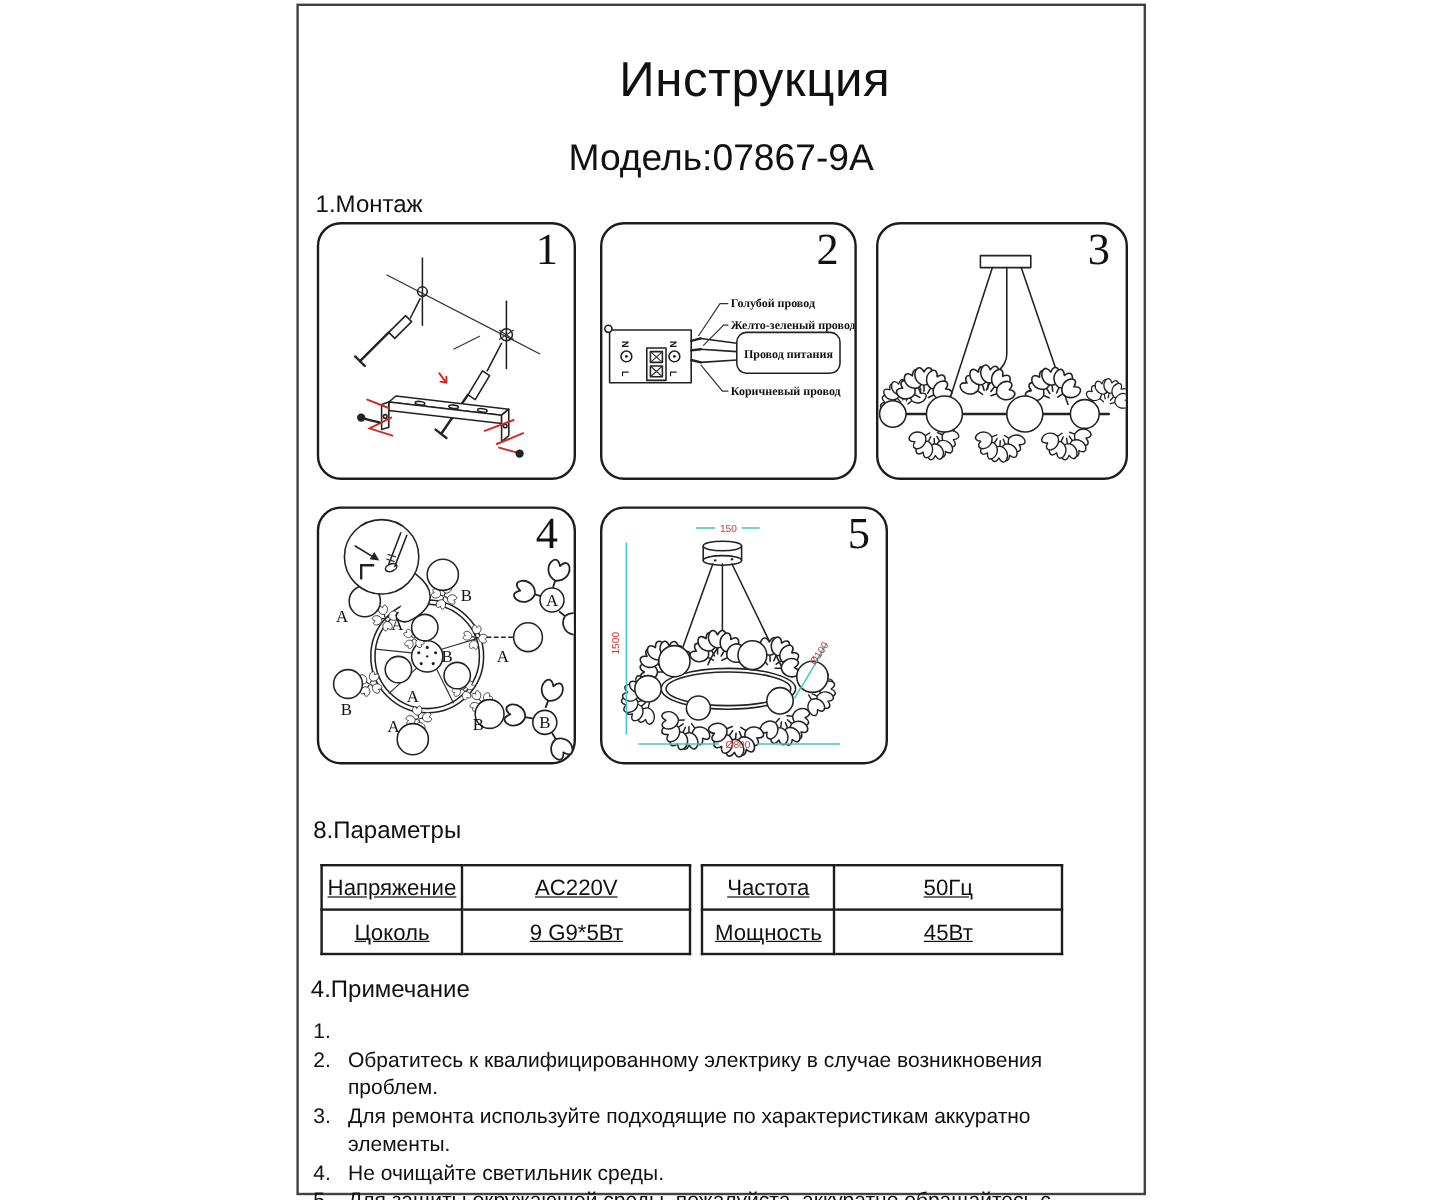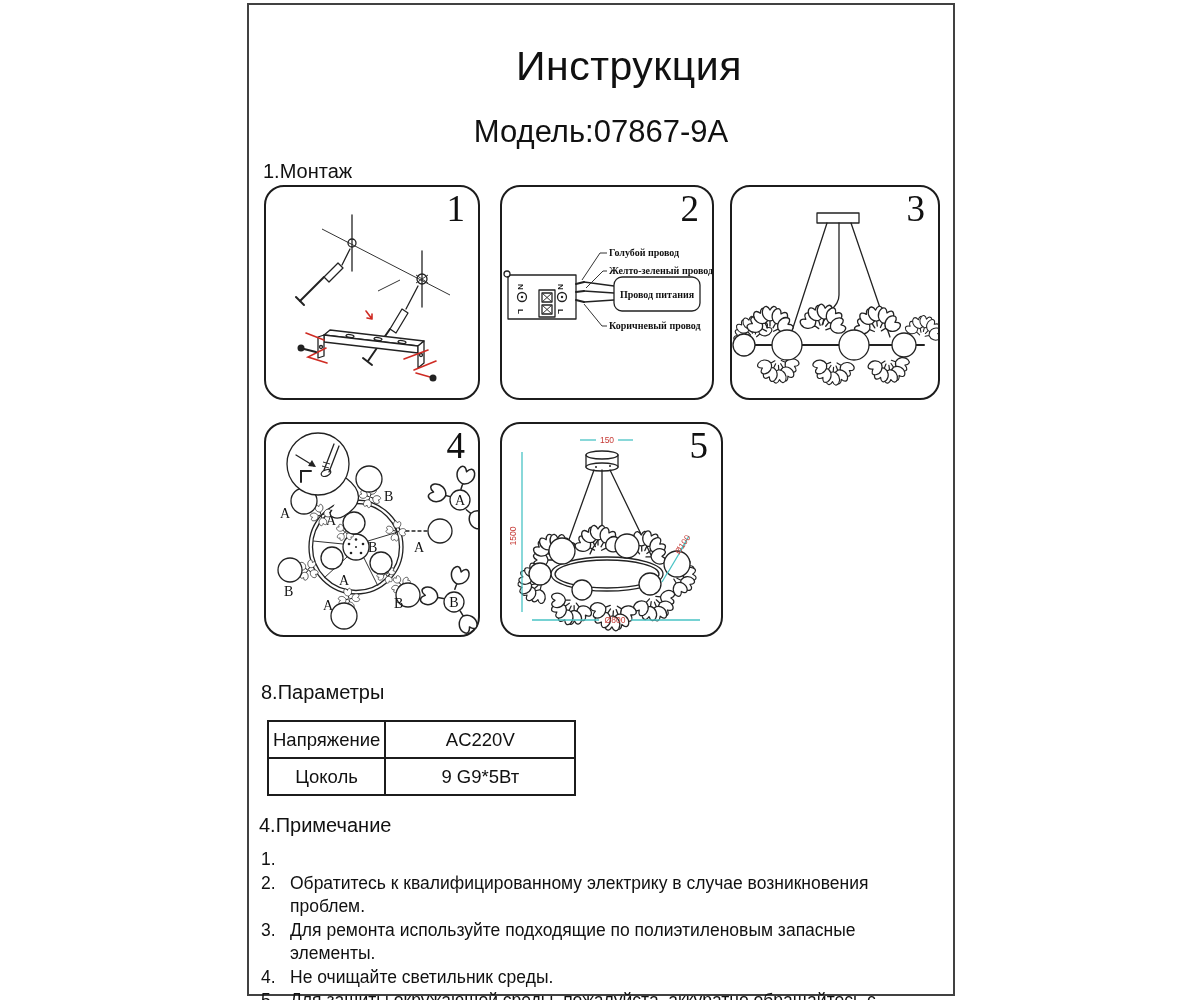--- a/index.html
+++ b/index.html
@@ -9,24 +9,24 @@
   .model{position:absolute;top:91px;left:0;width:100%;text-align:center;font-size:31px;margin-top:18px;}
   .sec{position:absolute;font-size:20px;}
   .sec1{top:155px;left:14px}
   .sec2{top:676px;left:12px}
   .sec3{top:809px;left:10px}
   .box{position:absolute;width:216px;height:215px;border:2px solid #1c1c1c;border-radius:20px;background:#fff;box-sizing:border-box;}
   .b1{left:15px;top:180px}
   .b2{left:251px;top:180px;width:214px}
   .b3{left:481px;top:180px;width:210px}
   .b4{left:15px;top:417px}
-  .b5{left:251px;top:417px;width:223px}
+  .b5{left:251px;top:417px;width:240px}
   .stepnum{position:absolute;top:1px;right:13px;font-family:"Liberation Serif",serif;font-size:37px;line-height:1.15;}
   .box svg{position:absolute;left:0;top:0;}
-  .tablewrap{position:absolute;top:715px;left:18px;display:flex;gap:8px;}
+  .tablewrap{position:absolute;top:715px;left:18px;display:flex;gap:8px;text-decoration:underline;}
   table{border-collapse:collapse;font-size:18.5px;}
   td{border:2px solid #1c1c1c;height:35px;text-align:center;padding:0 4px;}
   .tl .c1{width:88px}.tl .c2{width:180px}
   .tr2 .c1{width:100px}.tr2 .c2{width:180px}
   .notes{position:absolute;top:843px;left:12px;width:682px;font-size:17.5px;line-height:23.5px;}
   .note{display:flex;}
   .note-num{flex:none;width:24px;margin-right:5px;}
   .note-text{max-width:645px;}
   
   .s{stroke:#222;stroke-width:1.3;fill:none;stroke-linecap:round;stroke-linejoin:round}
@@ -337,35 +337,47 @@
           <tr>
         <td class="c1">Напряжение</td>
         <td class="c2">AC220V</td>
       </tr>
       <tr>
         <td class="c1">Цоколь</td>
         <td class="c2">9 G9*5Вт</td>
       </tr>
     </tbody>
       </table>
+    <table class="tr2">
+      <tbody>
+          <tr>
+        <td class="c1">Частота</td>
+        <td class="c2">50Гц</td>
+      </tr>
+      <tr>
+        <td class="c1">Мощность</td>
+        <td class="c2">45Вт</td>
+      </tr>
+    </tbody>
+      </table>
   </div>
 
   <div class="sec sec3">4.Примечание</div>
 
   <div class="notes">
     <div class="note">
       <span class="note-num">1.</span>
     </div>
     <div class="note">
       <span class="note-num">2.</span>
       <span class="note-text">Обратитесь к квалифицированному электрику в случае возникновения проблем.</span>
     </div>
     <div class="note">
       <span class="note-num">3.</span>
-      <span class="note-text">Для ремонта используйте подходящие по полиэтиленовым запасные элементы.</span>
+      <span class="note-text">Для ремонта используйте подходящие по характеристикам аккуратно элементы.</span>
     </div>
     <div class="note">
       <span class="note-num">4.</span>
       <span class="note-text">Не очищайте светильник среды.</span>
     </div>
     <div class="note">
       <span class="note-num">5.</span>
       <span class="note-text">Для защиты окружающей среды, пожалуйста, аккуратно обращайтесь с полиэтиленовым пакетом и пенопластом.</span>
     </div>
   </div>

